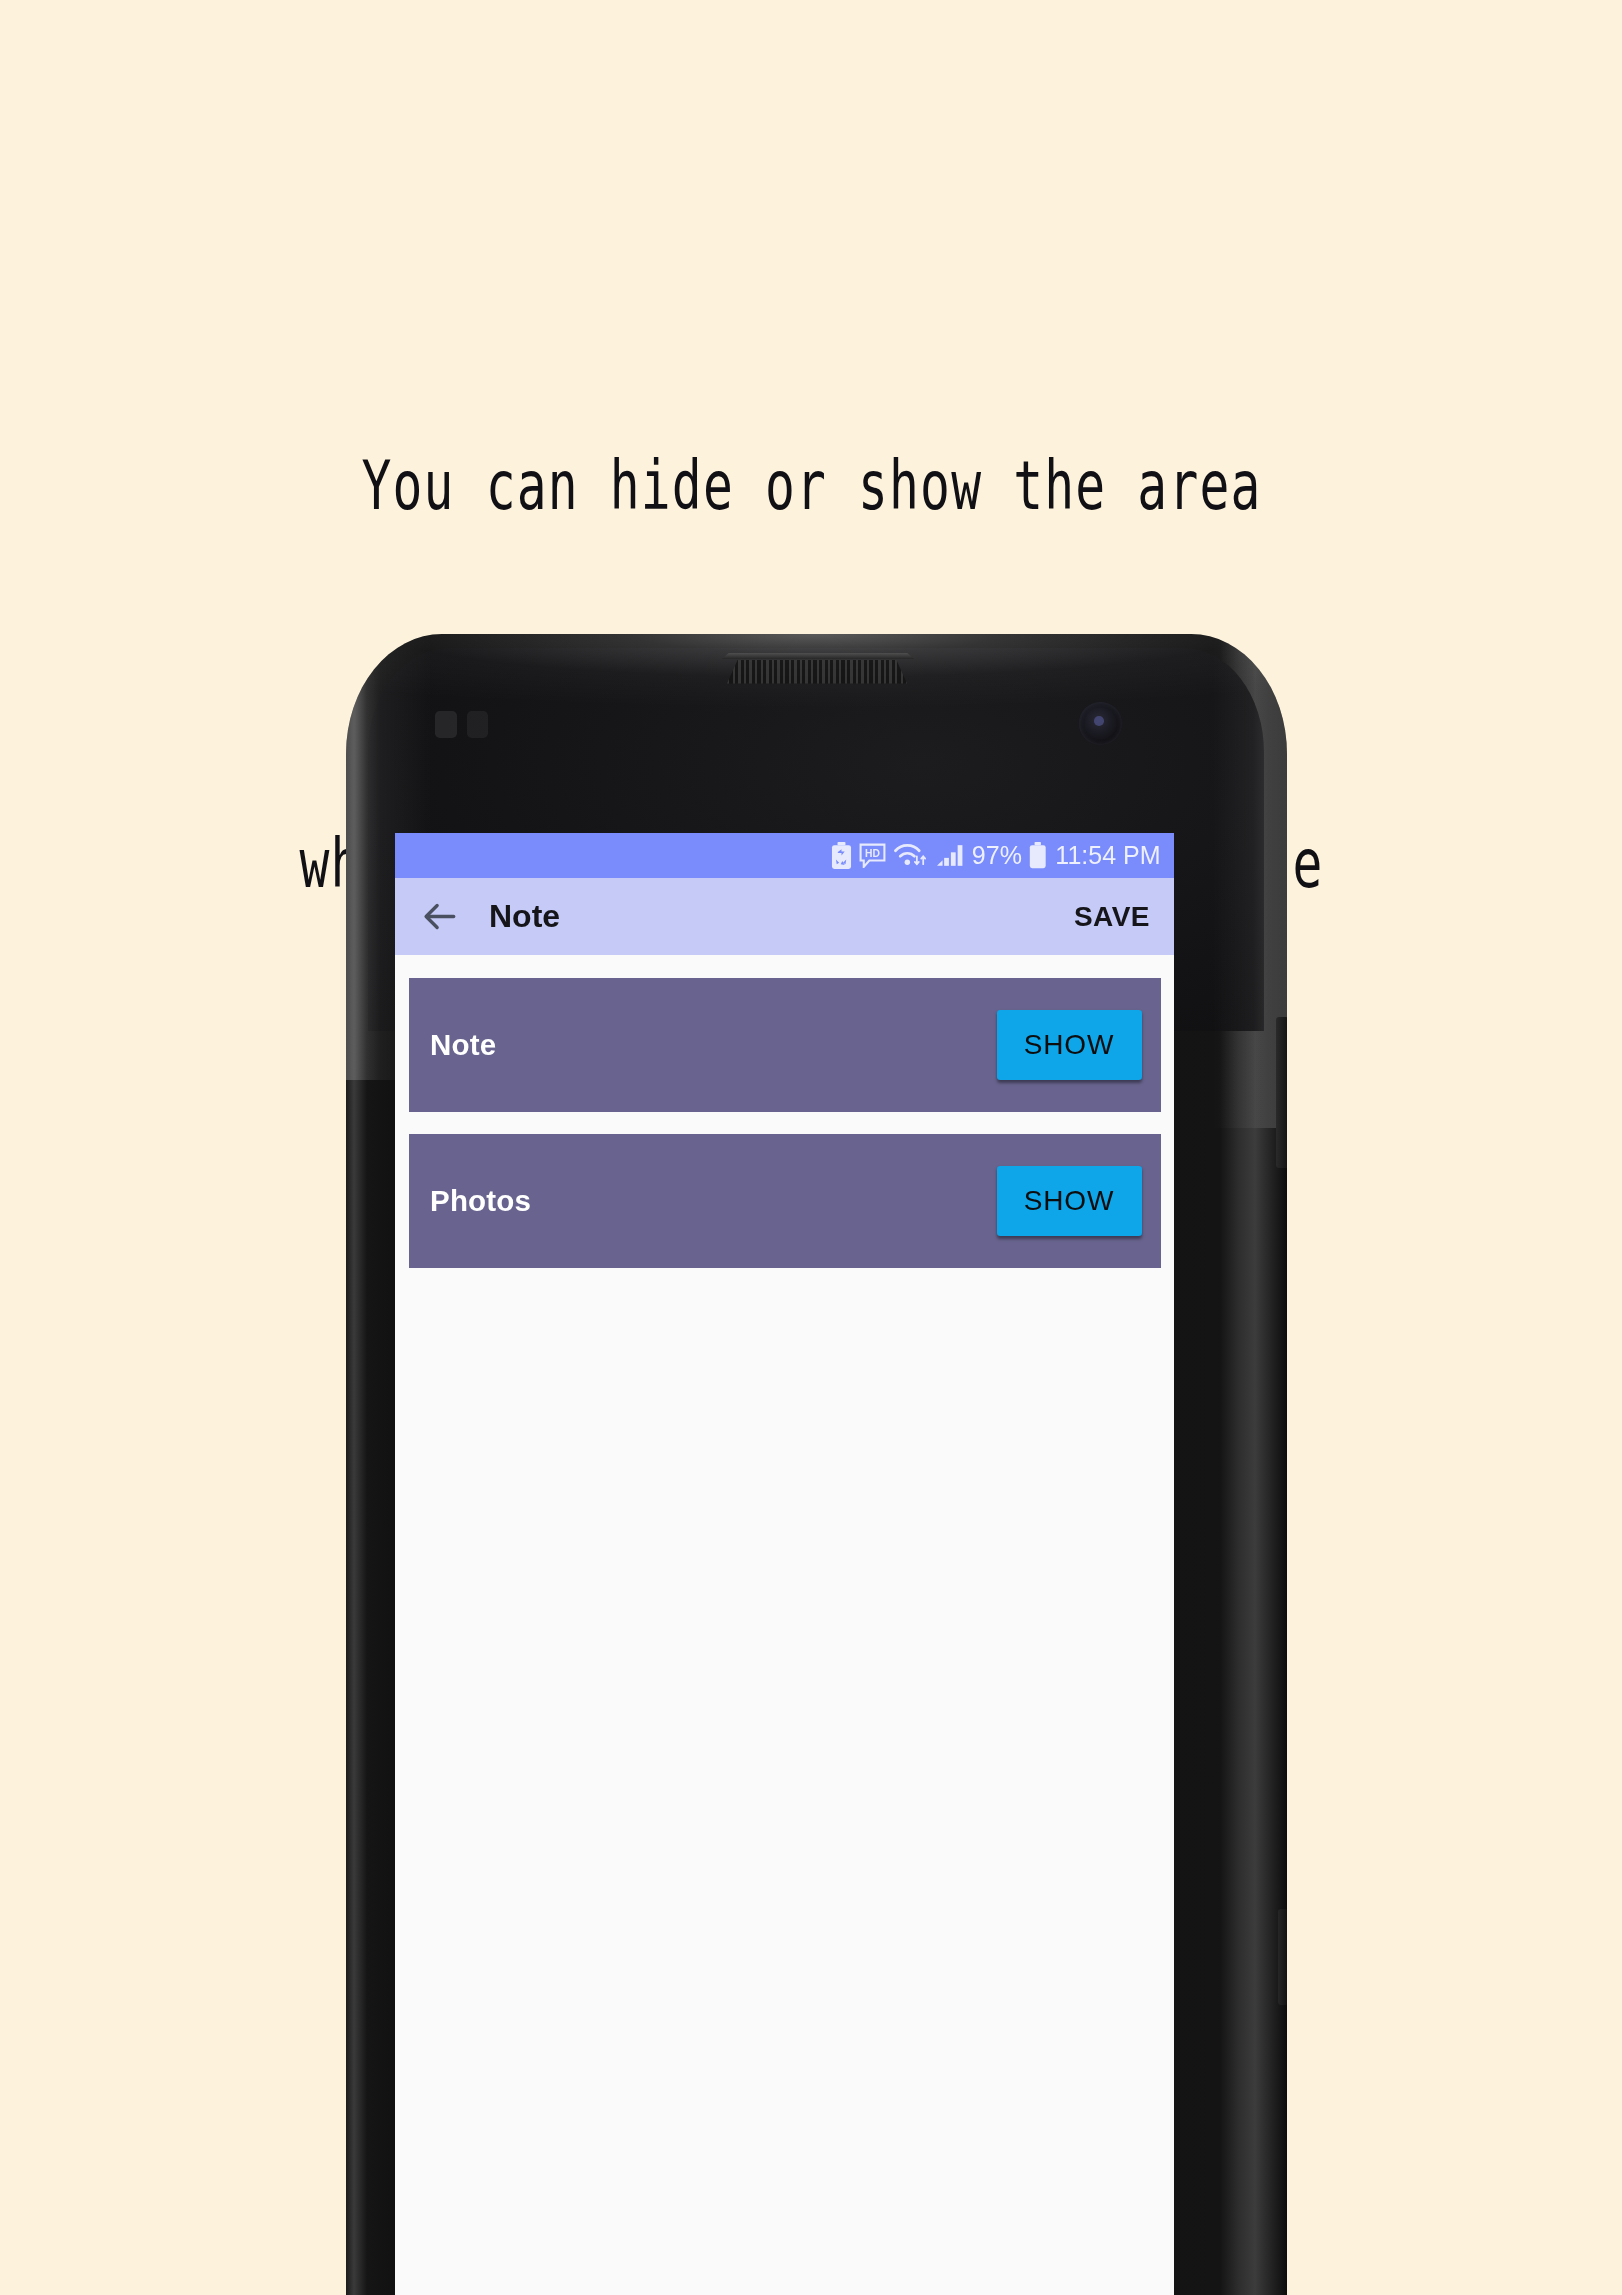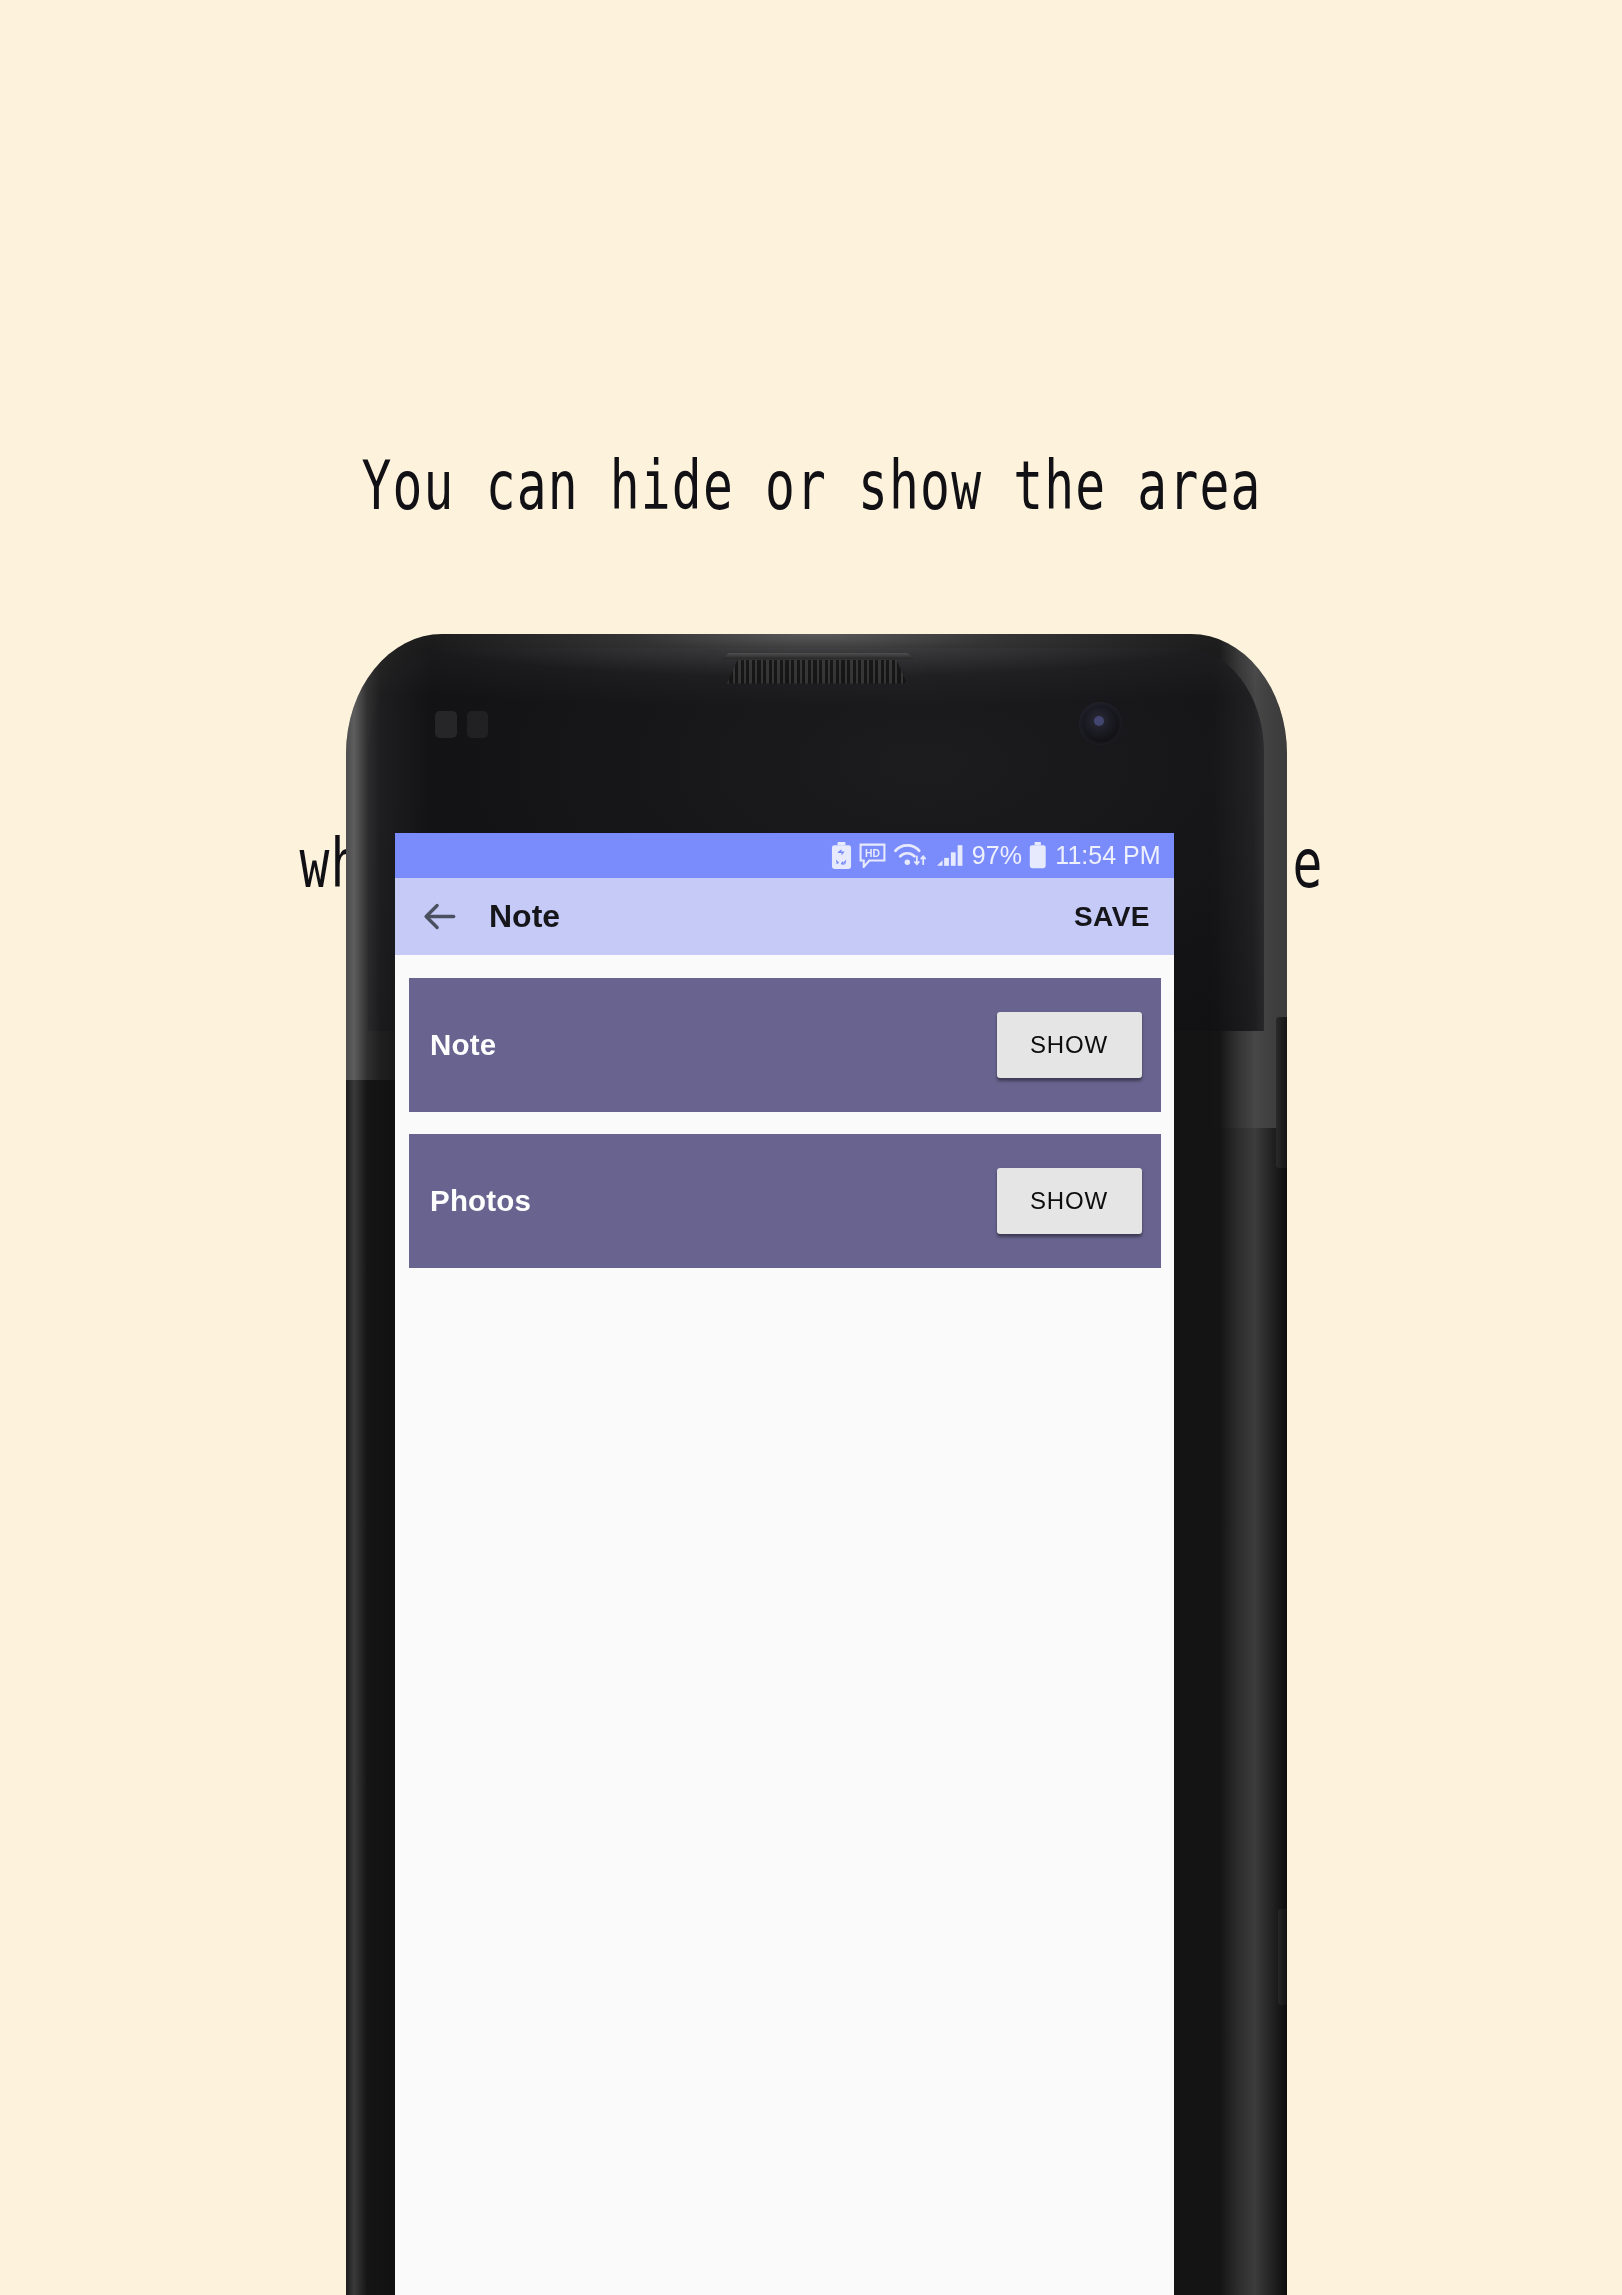--- a/index.html
+++ b/index.html
@@ -241,23 +241,23 @@
   }
   .section-label {
     color: #ffffff;
     font-size: 29.5px;
     font-weight: bold;
     font-family: "Liberation Sans", sans-serif;
     letter-spacing: 0.2px;
   }
   .row-spacer { flex: 1; }
   .show-button {
-    background: #e5e5e5;
+    background: #0ea5e9;
     color: #0d0d0d;
-    font-size: 24px;
+    font-size: 28px;
     font-weight: 400;
     font-family: "Liberation Sans", sans-serif;
     letter-spacing: 0.8px;
     padding: 19px 18px;
     border-radius: 3.2px;
     box-shadow: 0 2.4px 3.2px rgba(0,0,0,0.42);
     min-width: 145px;
     text-align: center;
     box-sizing: border-box;
   }

